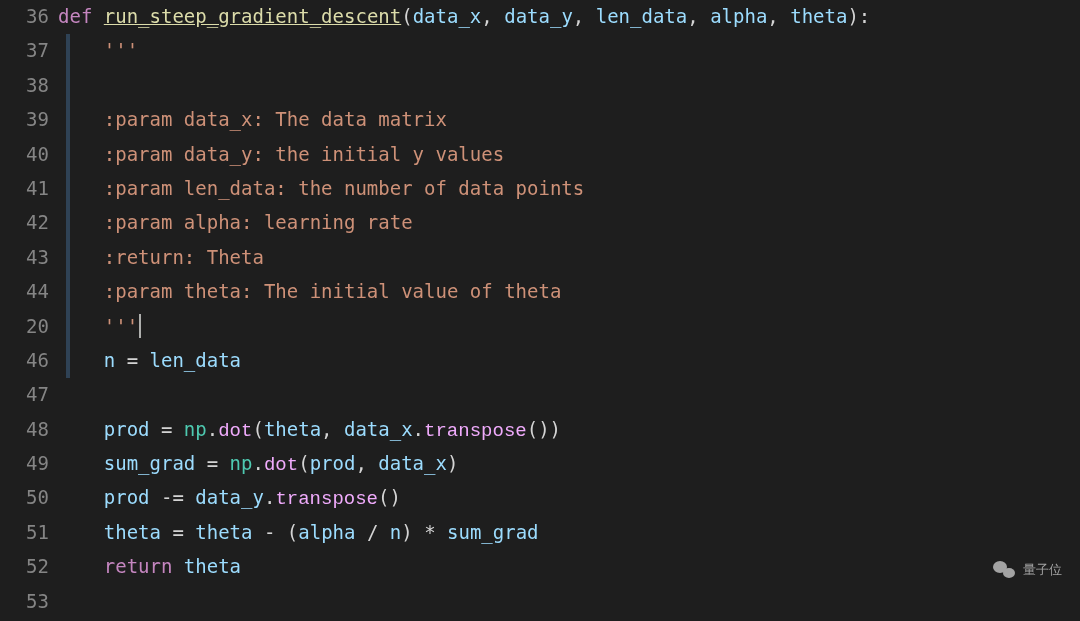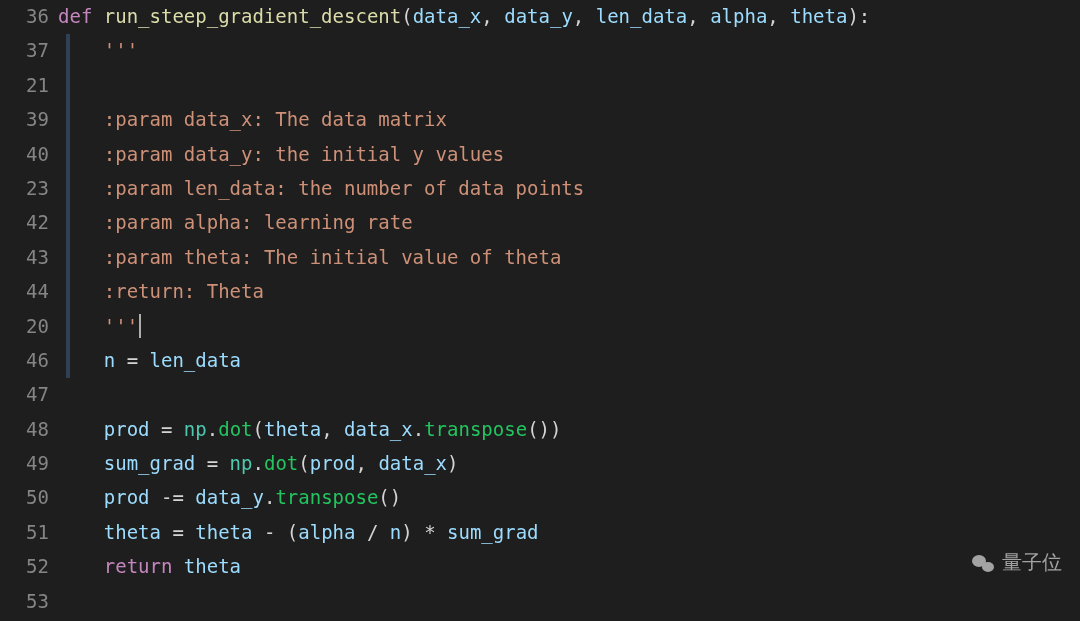--- a/index.html
+++ b/index.html
@@ -46,47 +46,47 @@
     .docstring-range {
       position: absolute;
       left: 12px;
       top: 34px;
       width: 4px;
       height: 344px;
       background: #3a5a7a;
       opacity: 0.6;
     }
     .kw { color: #c586c0; }
-    .fn { color: #dcdcaa; }
+    .fn { color: #dcdcaa; text-decoration: underline; }
     .param { color: #9cdcfe; }
     .str { color: #ce9178; }
     .var { color: #9cdcfe; }
     .op { color: #d4d4d4; }
     .cls { color: #4ec9b0; text-align: center; }
-    .method { color: #22c55e; }
+    .method { color: #f0abfc; font-family: Liberation Mono, monospace; }
     .punc { color: #d4d4d4; }
     .cursor {
       display: inline-block;
       width: 2px;
       height: 24px;
       background: #aeafad;
       vertical-align: middle;
       margin-left: 1px;
       margin-bottom: 3px;
     }
     .watermark {
       position: absolute;
       right: 18px;
       bottom: 40px;
       display: flex;
       align-items: center;
       gap: 8px;
       color: #bbb;
       font-family: -apple-system, sans-serif;
-      font-size: 20px;
+      font-size: 13px;
       opacity: 0.85;
     }
     .watermark .wxicon {
       width: 22px;
       height: 18px;
       position: relative;
     }
     .watermark .wxicon::before,
     .watermark .wxicon::after {
       content: "";
@@ -101,24 +101,24 @@
       width: 12px; height: 10px; right: 0; bottom: 0;
     }
   </style>
 </head>
 <body>
 
 <div class="editor">
   <div class="gutter">
     <div class="num">36</div>
     <div class="num">37</div>
-    <div class="num">21</div>
+    <div class="num">38</div>
     <div class="num">39</div>
     <div class="num">40</div>
-    <div class="num">23</div>
+    <div class="num">41</div>
     <div class="num">42</div>
     <div class="num">43</div>
     <div class="num">44</div>
     <div class="num">20</div>
     <div class="num">46</div>
     <div class="num">47</div>
     <div class="num">48</div>
     <div class="num">49</div>
     <div class="num">50</div>
     <div class="num">51</div>
@@ -137,23 +137,23 @@
     <div class="line"><span class="str"></span></div>
 
     <div class="line">    <span class="str">:param data_x: The data matrix</span></div>
 
     <div class="line">    <span class="str">:param data_y: the initial y values</span></div>
 
     <div class="line">    <span class="str">:param len_data: the number of data points</span></div>
 
     <div class="line">    <span class="str">:param alpha: learning rate</span></div>
 
+    <div class="line">    <span class="str">:return: Theta</span></div>
+
     <div class="line">    <span class="str">:param theta: The initial value of theta</span></div>
-
-    <div class="line">    <span class="str">:return: Theta</span></div>
 
     <div class="line">    <span class="str">'''</span><span class="cursor"></span></div>
 
     <div class="line">    <span class="var">n</span><span class="op"> = </span><span class="var">len_data</span></div>
 
     <div class="line"></div>
 
     <div class="line">    <span class="var">prod</span><span class="op"> = </span><span class="cls">np</span><span class="punc">.</span><span class="method">dot</span><span class="punc">(</span><span class="var">theta</span><span class="punc">, </span><span class="var">data_x</span><span class="punc">.</span><span class="method">transpose</span><span class="punc">())</span></div>
 
     <div class="line">    <span class="var">sum_grad</span><span class="op"> = </span><span class="cls">np</span><span class="punc">.</span><span class="method">dot</span><span class="punc">(</span><span class="var">prod</span><span class="punc">, </span><span class="var">data_x</span><span class="punc">)</span></div>

